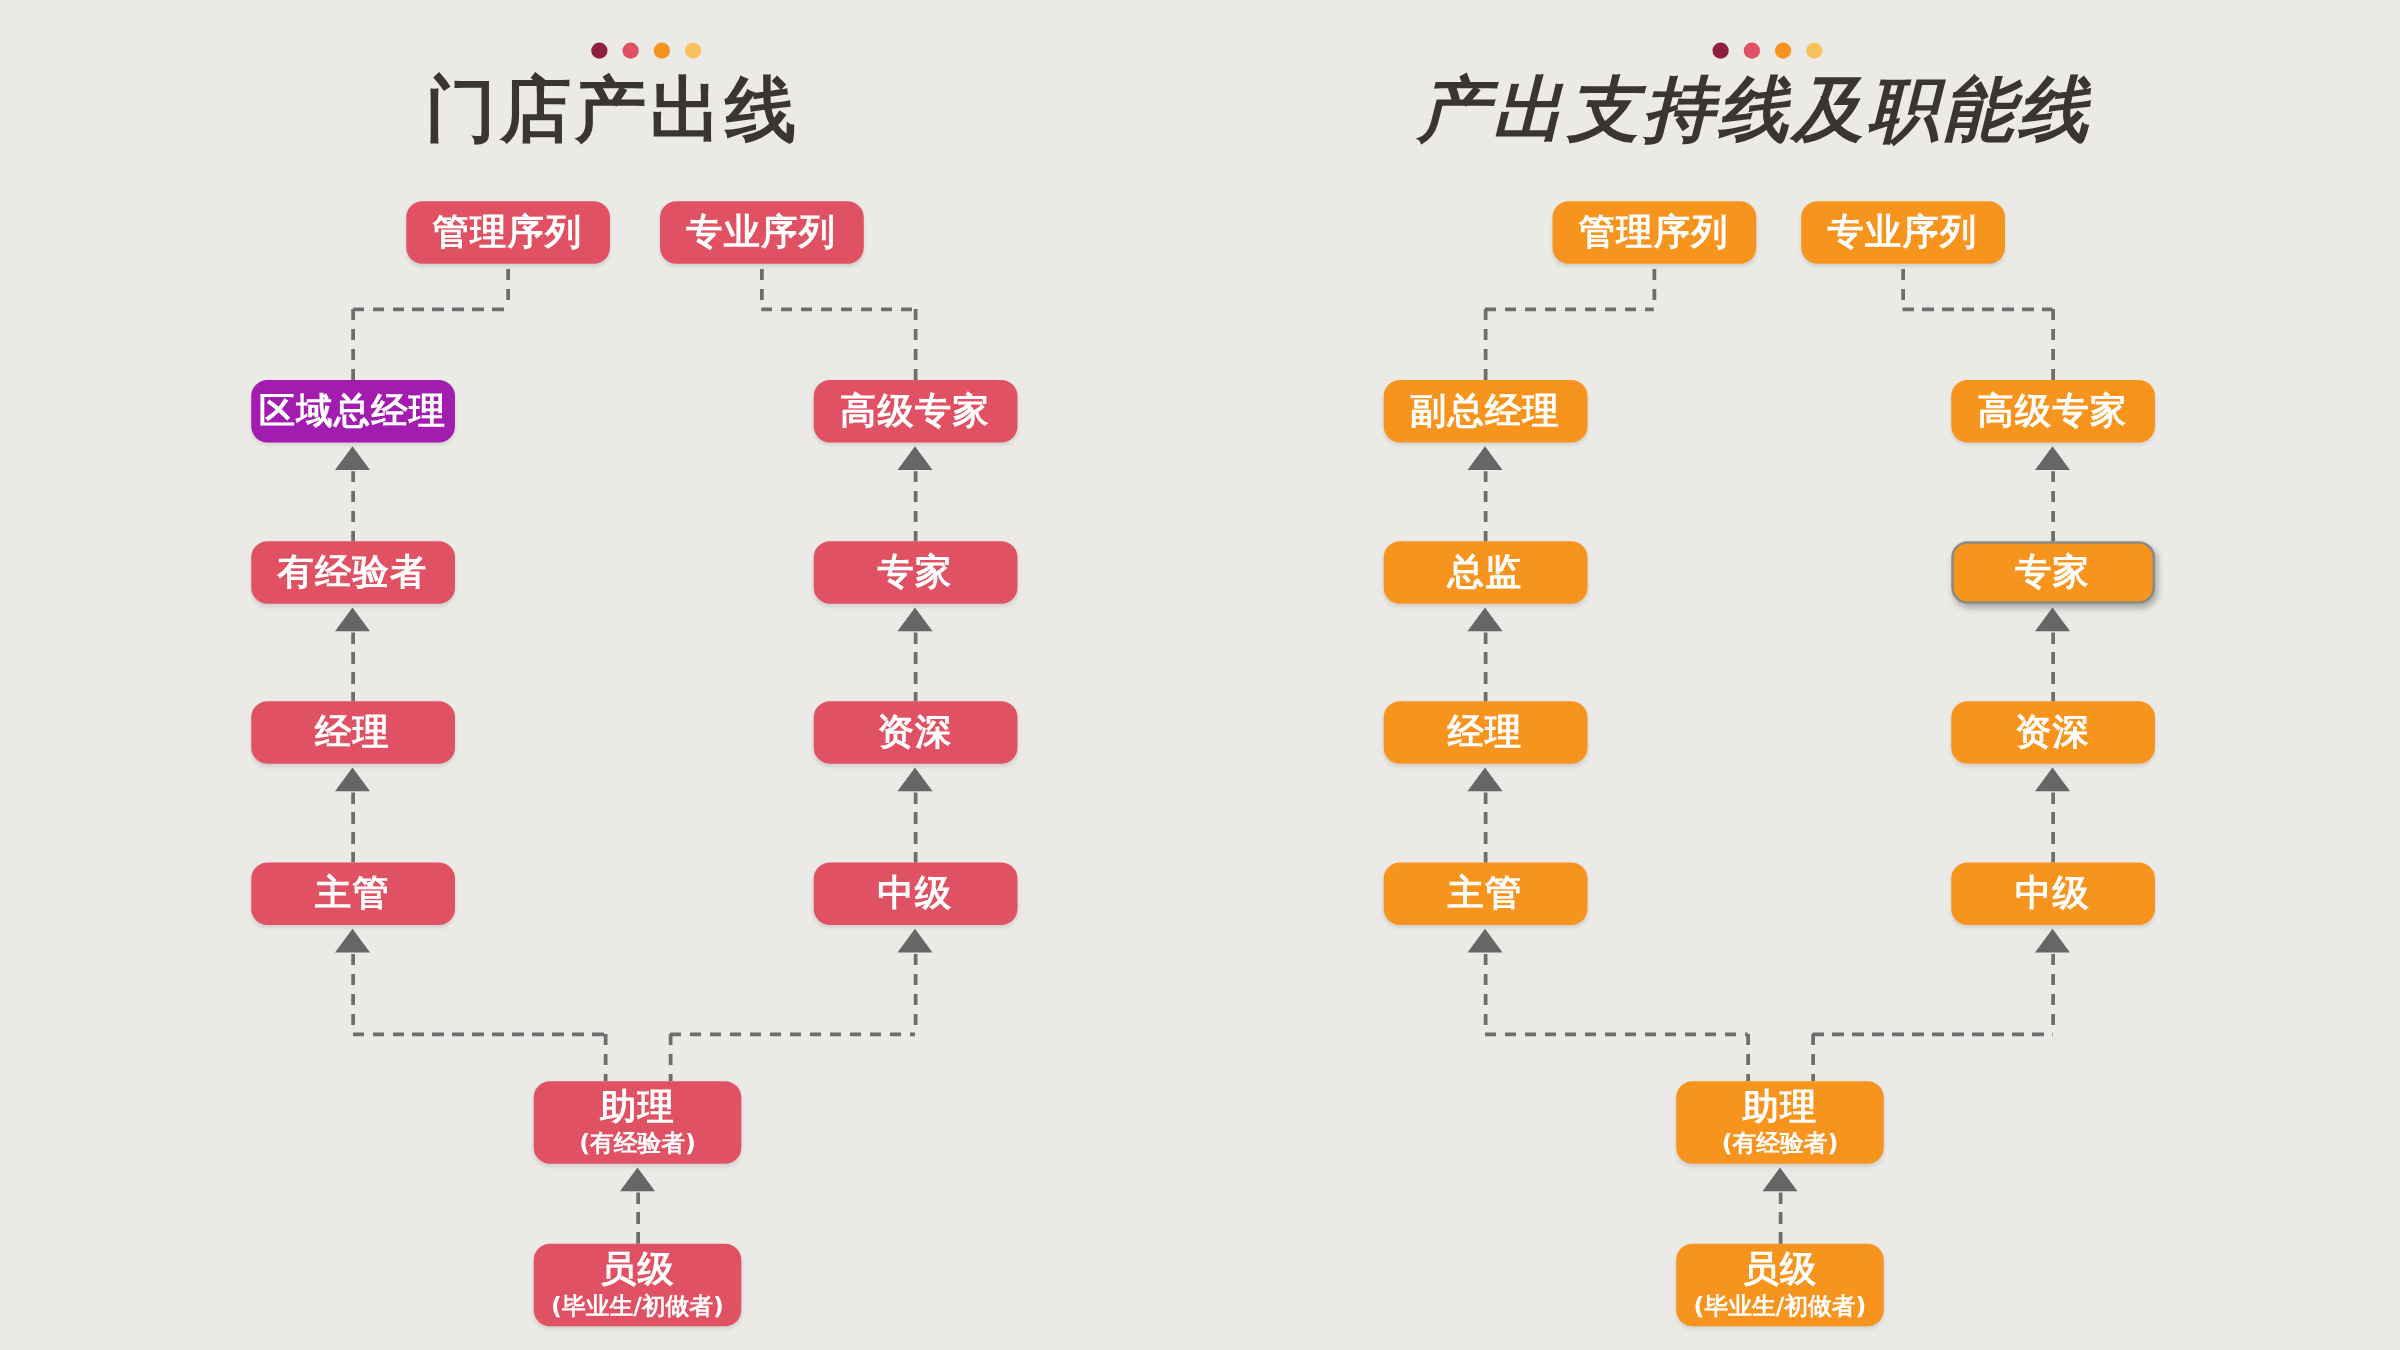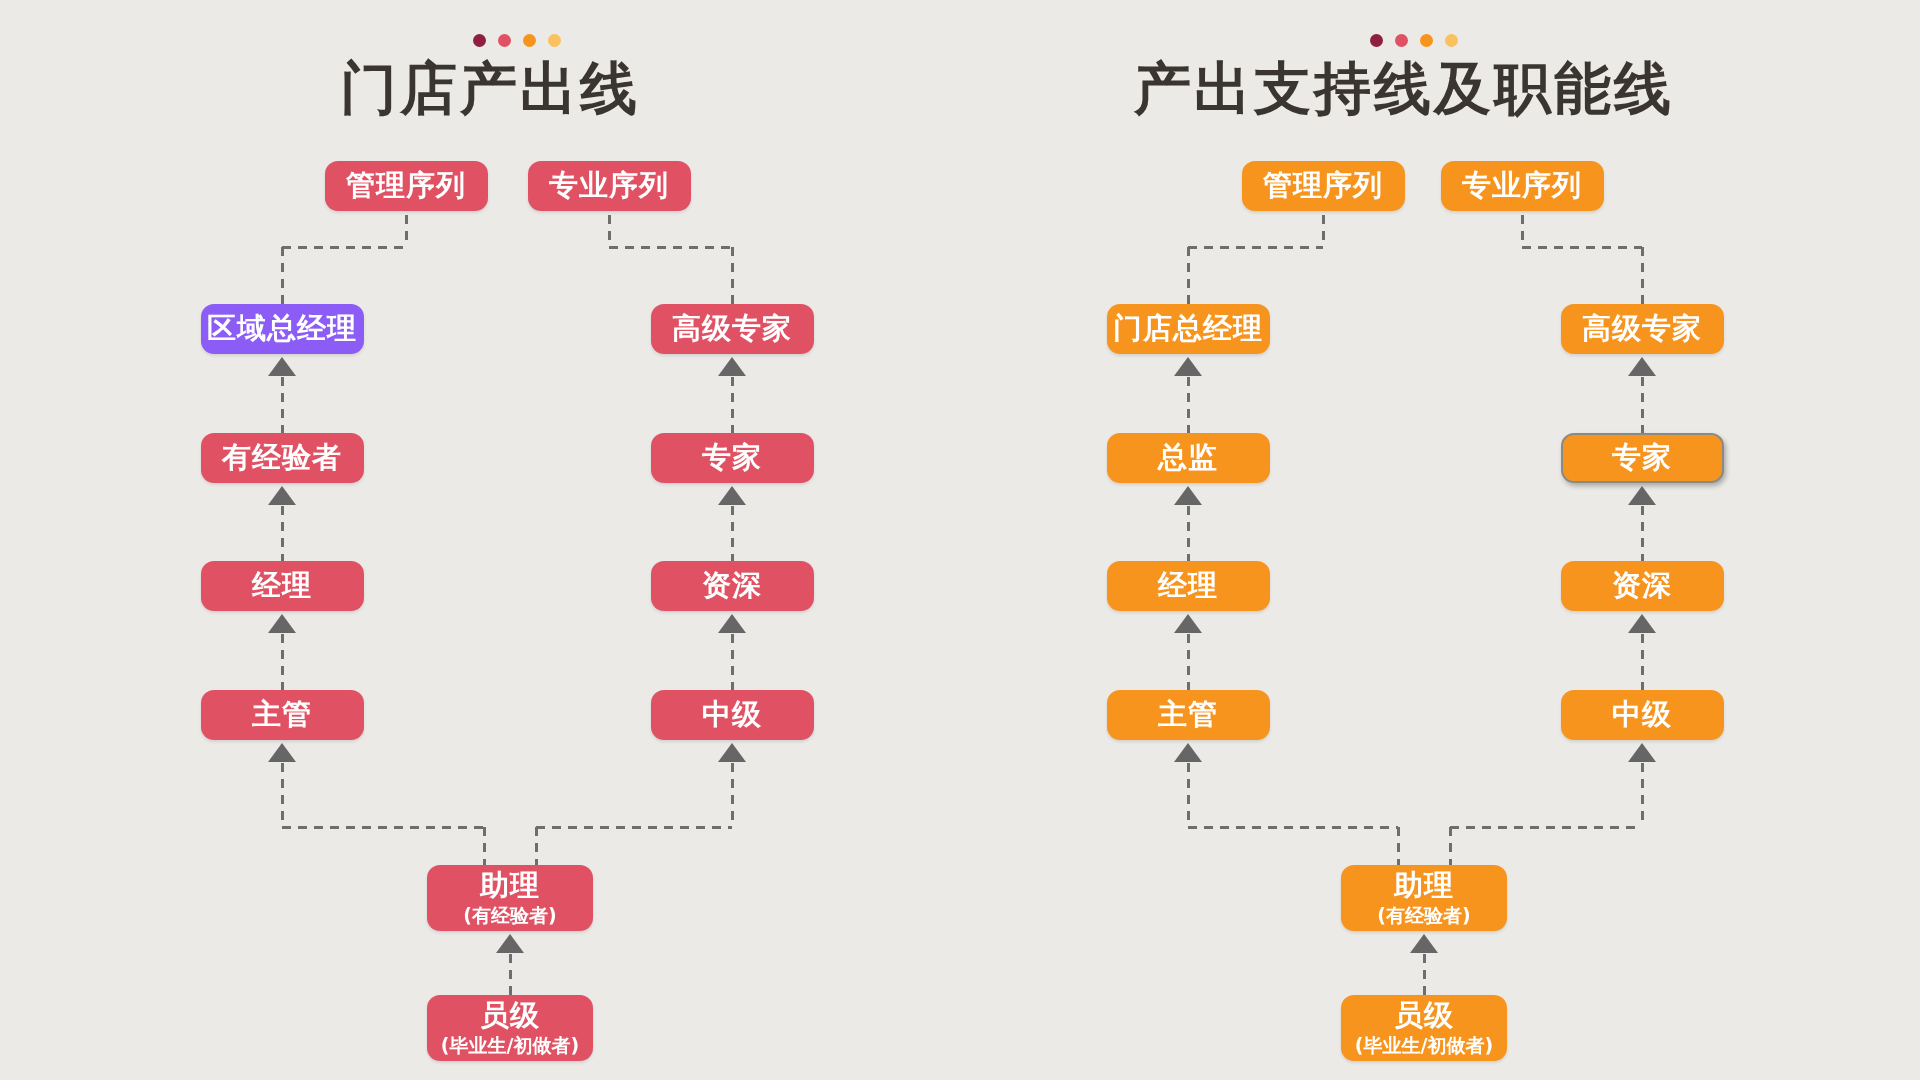--- a/index.html
+++ b/index.html
@@ -61,21 +61,21 @@
     </div>
     <div class="node" style="left: 527.5px; top: 161px; width: 163px; height: 50px; background: rgb(224, 82, 99);">
       <div class="main">专业序列</div>
     </div>
     <div class="vline" style="left: 404.5px; top: 215px; height: 32px;"></div>
     <div class="vline" style="left: 607.5px; top: 215px; height: 32px;"></div>
     <div class="hline" style="left: 282px; top: 245.5px; width: 124px;"></div>
     <div class="hline" style="left: 609px; top: 245.5px; width: 123px;"></div>
     <div class="vline" style="left: 280.5px; top: 247px; height: 57px;"></div>
     <div class="vline" style="left: 730.5px; top: 247px; height: 57px;"></div>
-    <div class="node" style="left: 200.5px; top: 304px; width: 163px; height: 50px; background: #8b5cf6;">
+    <div class="node" style="left: 200.5px; top: 304px; width: 163px; height: 50px; background: #a21caf;">
       <div class="main">区域总经理</div>
     </div>
     <div class="node" style="left: 200.5px; top: 433px; width: 163px; height: 50px; background: rgb(224, 82, 99);">
       <div class="main">有经验者</div>
     </div>
     <div class="arrow-up" style="left: 268px; top: 357px;"></div>
     <div class="vline" style="left: 280.5px; top: 377px; height: 56px;"></div>
     <div class="node" style="left: 200.5px; top: 561px; width: 163px; height: 50px; background: rgb(224, 82, 99);">
       <div class="main">经理</div>
     </div>
@@ -119,35 +119,35 @@
     <div class="node" style="left: 427px; top: 995px; width: 166px; height: 66px; background: rgb(224, 82, 99);">
       <div class="main">员级</div>
       <div class="sub">(毕业生/初做者)</div>
     </div>
     <div class="arrow-up" style="left: 496px; top: 934px;"></div>
     <div class="vline" style="left: 508.5px; top: 954px; height: 41px;"></div>
     <div class="dot" style="left: 1370px; top: 33.5px; background: rgb(142, 31, 63);"></div>
     <div class="dot" style="left: 1395px; top: 33.5px; background: rgb(224, 82, 99);"></div>
     <div class="dot" style="left: 1420px; top: 33.5px; background: rgb(247, 148, 30);"></div>
     <div class="dot" style="left: 1445px; top: 33.5px; background: rgb(249, 194, 95);"></div>
-    <div class="panel-title" style="left: 1404px; top: 60px;">产出支持线及职能线</div>
+    <div class="panel-title" style="left: 1404px; top: 60px; font-style: italic;">产出支持线及职能线</div>
     <div class="node" style="left: 1241.5px; top: 161px; width: 163px; height: 50px; background: rgb(247, 148, 30);">
       <div class="main">管理序列</div>
     </div>
     <div class="node" style="left: 1440.5px; top: 161px; width: 163px; height: 50px; background: rgb(247, 148, 30);">
       <div class="main">专业序列</div>
     </div>
     <div class="vline" style="left: 1321.5px; top: 215px; height: 32px;"></div>
     <div class="vline" style="left: 1520.5px; top: 215px; height: 32px;"></div>
     <div class="hline" style="left: 1188px; top: 245.5px; width: 135px;"></div>
     <div class="hline" style="left: 1522px; top: 245.5px; width: 120px;"></div>
     <div class="vline" style="left: 1186.5px; top: 247px; height: 57px;"></div>
     <div class="vline" style="left: 1640.5px; top: 247px; height: 57px;"></div>
     <div class="node" style="left: 1106.5px; top: 304px; width: 163px; height: 50px; background: rgb(247, 148, 30);">
-      <div class="main">门店总经理</div>
+      <div class="main">副总经理</div>
     </div>
     <div class="node" style="left: 1106.5px; top: 433px; width: 163px; height: 50px; background: rgb(247, 148, 30);">
       <div class="main">总监</div>
     </div>
     <div class="arrow-up" style="left: 1174px; top: 357px;"></div>
     <div class="vline" style="left: 1186.5px; top: 377px; height: 56px;"></div>
     <div class="node" style="left: 1106.5px; top: 561px; width: 163px; height: 50px; background: rgb(247, 148, 30);">
       <div class="main">经理</div>
     </div>
     <div class="arrow-up" style="left: 1174px; top: 486px;"></div>

